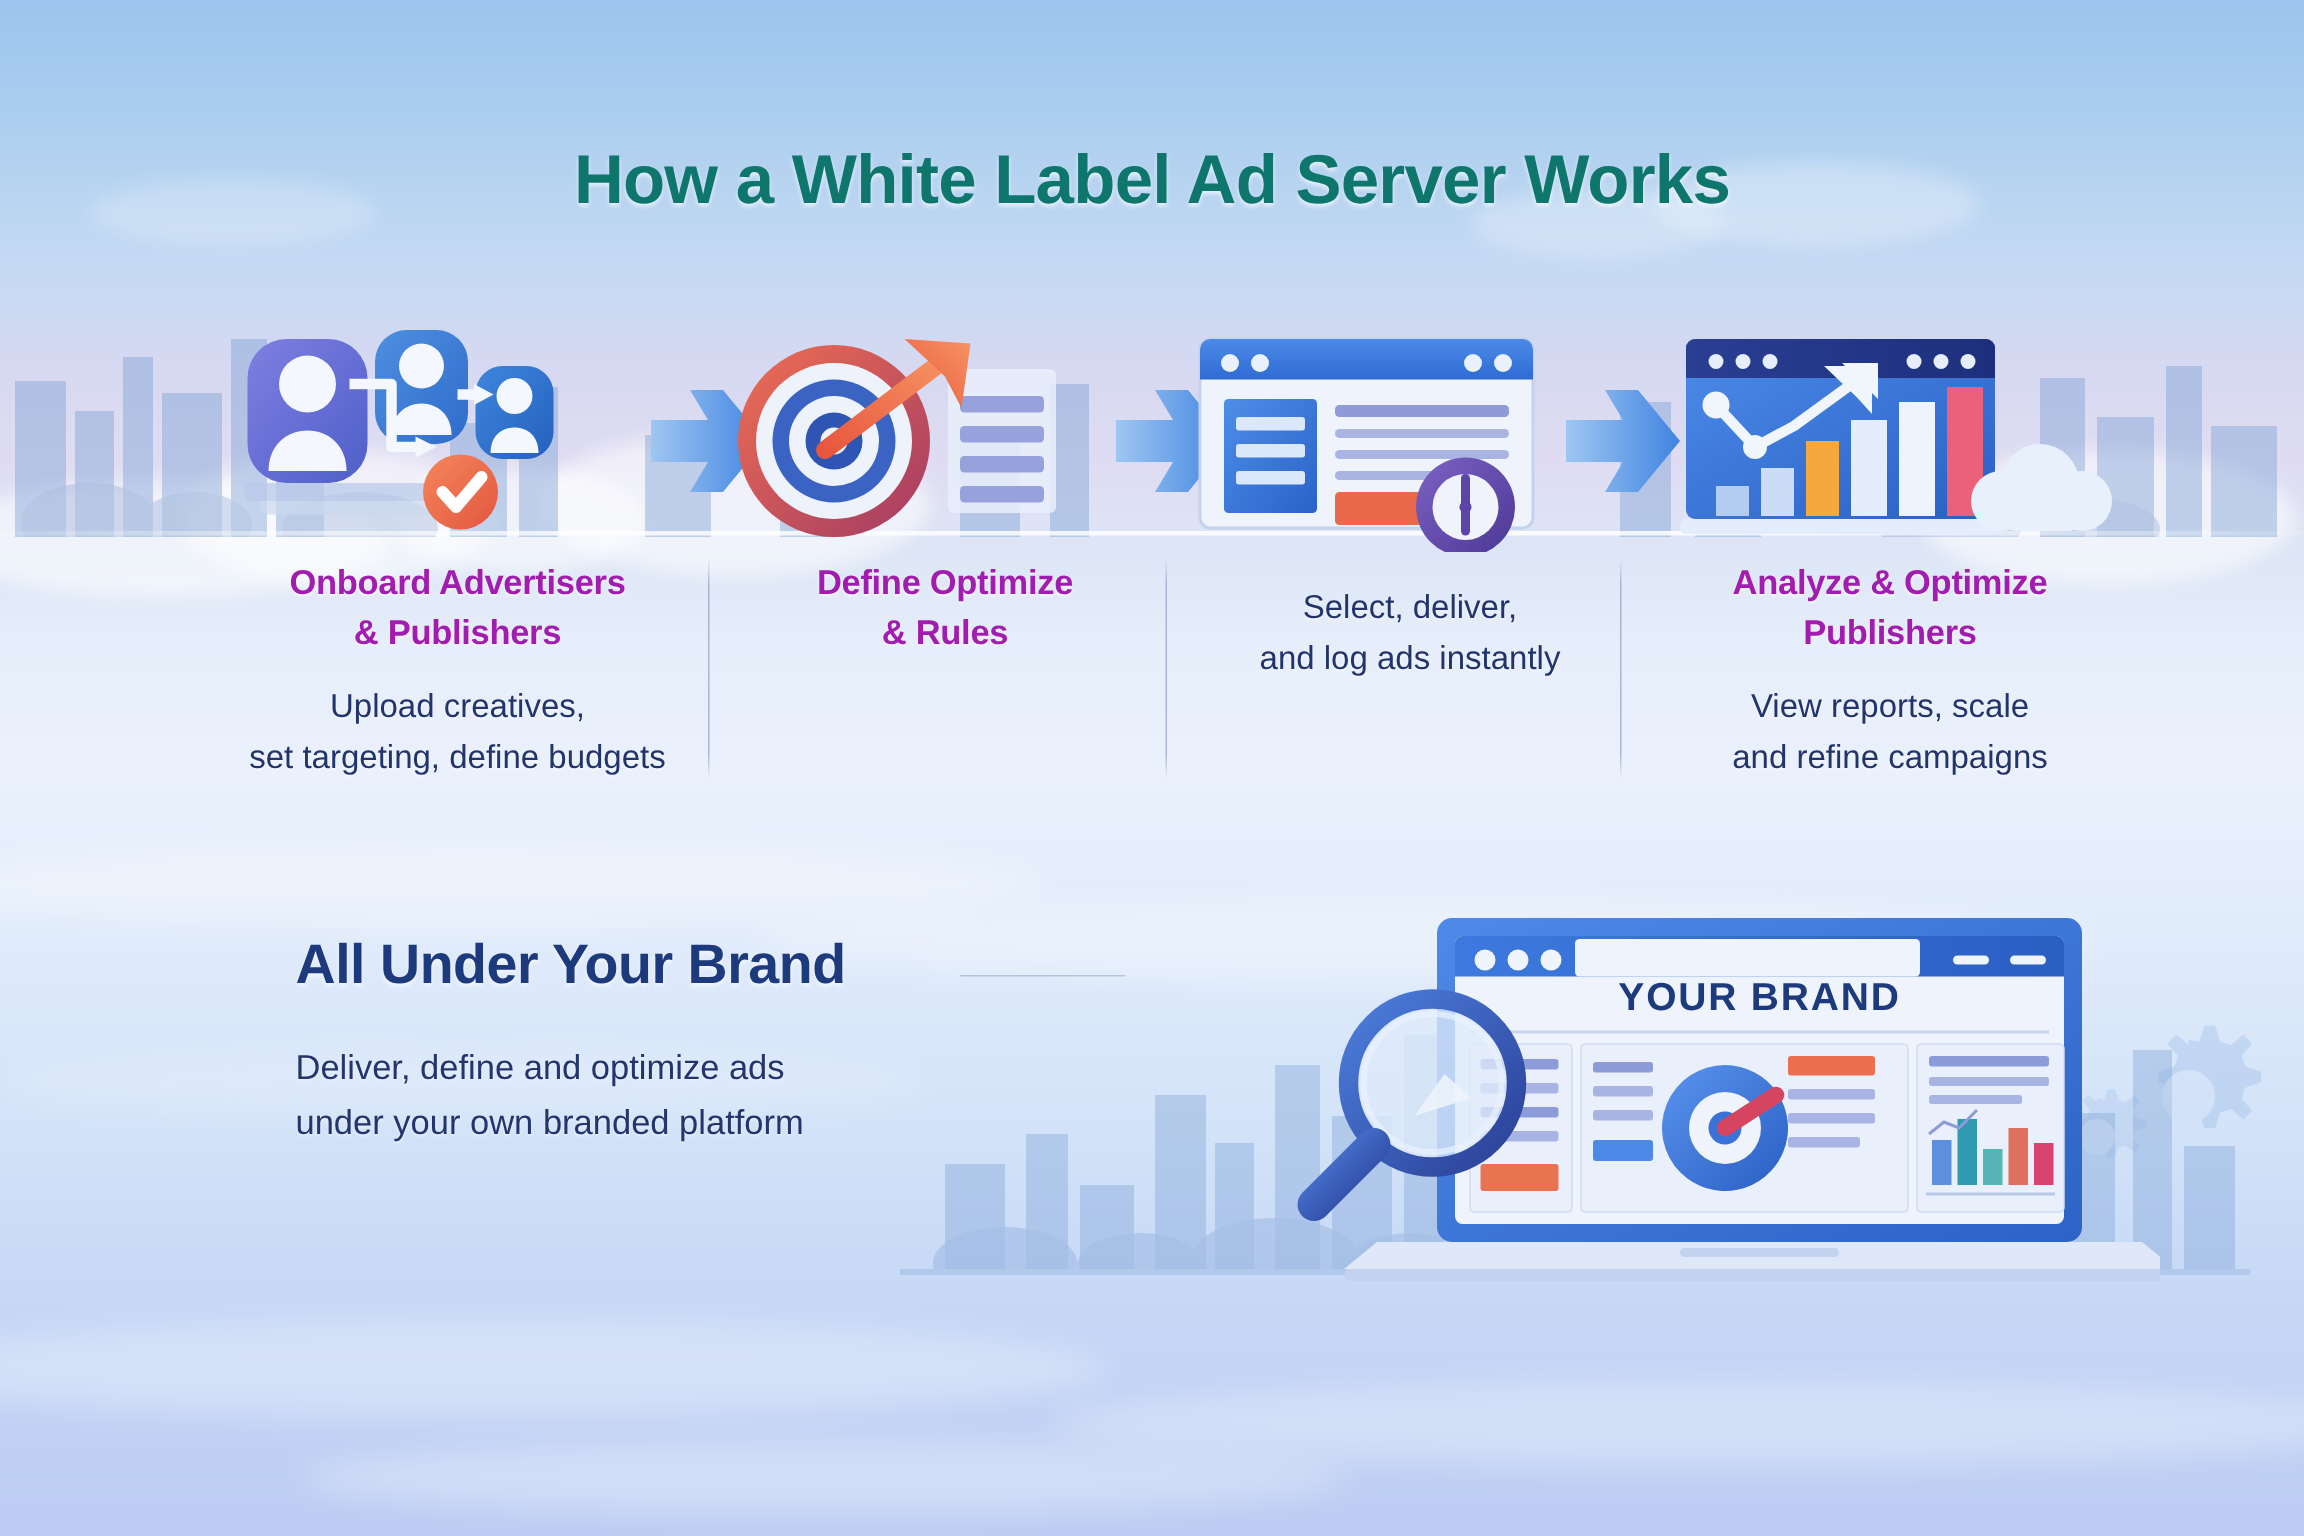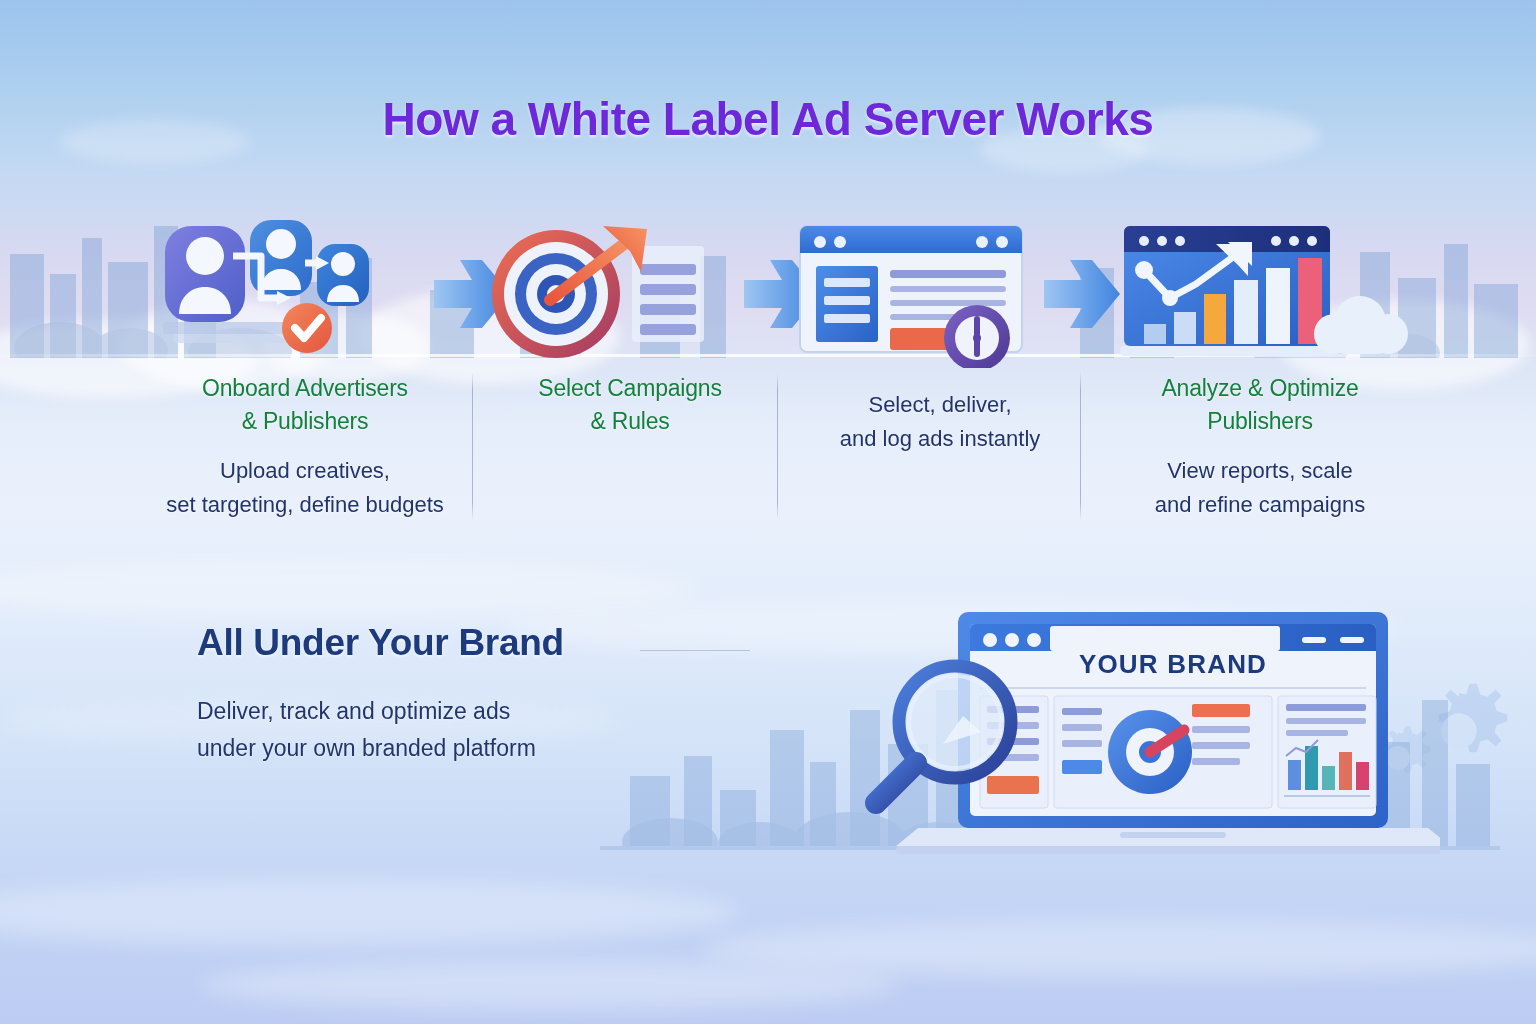--- a/index.html
+++ b/index.html
@@ -45,39 +45,39 @@
     position:absolute; bottom:0; left:0; width:100%;
     opacity:.55;
   }
 
   
   #title {
     position:absolute; top:92px; left:0; width:1536px;
     text-align:center;
     font-size:46px; font-weight:bold;
     letter-spacing:-0.5px;
-    color:#6d28d9;
+    color:#0f766e;
     text-shadow:0 2px 3px rgba(255,255,255,.65);
   }
 
   
   #steps {
     position:absolute; top:218px; left:0; width:1536px; height:320px;
   }
   .step {
     position:absolute; top:0; width:300px; height:320px;
   }
   .step .art {
     position:absolute; top:0; left:0; width:300px; height:150px;
   }
   .step .txt {
     position:absolute; top:154px; left:-8px; width:316px; text-align:center;
   }
   .step h3 {
-    font-size:23px; font-weight:normal; color:#15803d;
+    font-size:23px; font-weight:bold; color:#a21caf;
     line-height:1.43; letter-spacing:-.2px;
     text-shadow:0 1px 2px rgba(255,255,255,.6);
   }
   .step p {
     margin-top:16px;
     font-size:22px; color:#22346b; line-height:1.55;
     text-shadow:0 1px 2px rgba(255,255,255,.55);
   }
   .divider {
     position:absolute; top:154px; width:1px; height:148px;
@@ -298,21 +298,21 @@
       <rect x="160" y="46" width="56" height="11" rx="3" fill="#97a2dd"></rect>
       <rect x="160" y="66" width="56" height="11" rx="3" fill="#97a2dd"></rect>
       <rect x="160" y="86" width="56" height="11" rx="3" fill="#97a2dd"></rect>
       <rect x="160" y="106" width="56" height="11" rx="3" fill="#97a2dd"></rect>
 
       <path d="M70 82L152 20" stroke="url(#arrwg)" stroke-width="12" stroke-linecap="round"></path>
       <path d="M123 8l44 3-6 43-11-21z" fill="url(#arrwg)"></path>
     </svg>
     <div class="txt">
       <h3>
-        <span>Select Campaigns</span><br>
+        <span>Define Optimize</span><br>
         <span>&amp; Rules</span>
       </h3>
     </div>
   </div>
 
   <svg class="flowarrow" viewBox="0 0 80 76" style="left:742px;">
     <defs>
         <linearGradient id="ar2" x1="0" y1="0" x2="1" y2="0">
       <stop offset="0" stop-color="#9fc6f2"></stop>
           <stop offset="1" stop-color="#3f84e0"></stop>
@@ -438,21 +438,21 @@
   </div>
 
   <div class="divider" style="left:472px;"></div>
   <div class="divider" style="left:777px;"></div>
   <div class="divider" style="left:1080px;"></div>
 </div>
 
 <h2 id="brand-heading">All Under Your Brand</h2>
 <div id="brand-rule"></div>
 <p id="brand-sub">
-  <span>Deliver, track and optimize ads</span><br>
+  <span>Deliver, define and optimize ads</span><br>
   <span>under your own branded platform</span>
 </p>
 
 <svg id="brand-art" viewBox="0 0 600 270">
   <defs>
     <linearGradient id="lapFrame" x1="0" y1="0" x2="1" y2="1">
       <stop offset="0" stop-color="#4f8ae8"></stop>
         <stop offset="1" stop-color="#2d62c6"></stop>
     </linearGradient>
     <linearGradient id="hdr" x1="0" y1="0" x2="1" y2="0">

